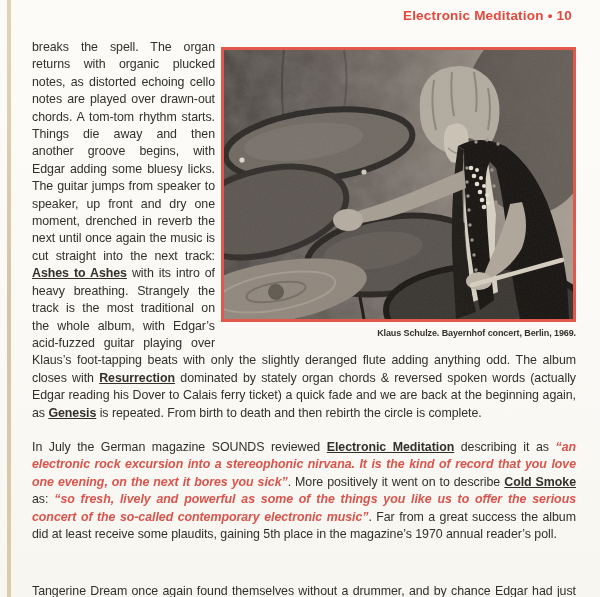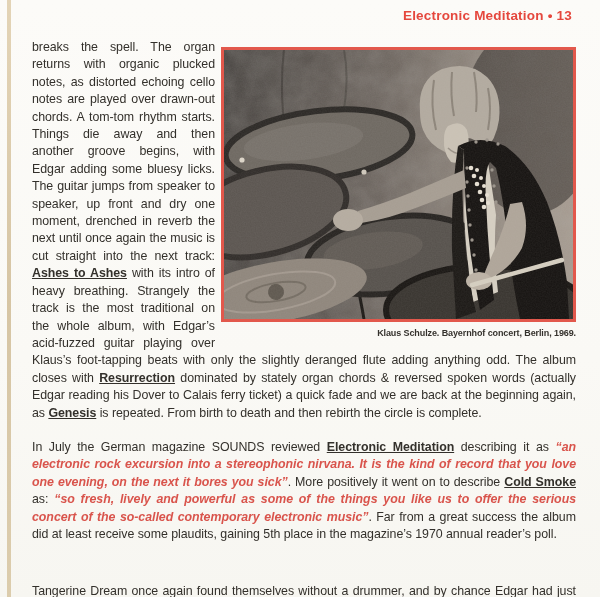--- a/index.html
+++ b/index.html
@@ -61,21 +61,21 @@
 </style>
 </head>
 <body>
 
 <div class="page">
   <div class="scan-edge"></div>
 
   <div class="content">
 
     <div class="header">
-      <span>Electronic Meditation</span><span class="sep">•</span><span>13</span>
+      <span>Electronic Meditation</span><span class="sep">•</span><span>10</span>
     </div>
 
     <div class="para para-1">
       <div class="photo-fig">
         <svg class="photo-frame" viewBox="0 0 349 269" preserveAspectRatio="none" role="img">
           <defs>
             <linearGradient id="wall" x1="0" y1="0" x2="1" y2="0">
               <stop offset="0" stop-color="#413d3a"></stop>
               <stop offset="0.45" stop-color="#675f59"></stop>
               <stop offset="0.8" stop-color="#968c82"></stop>

